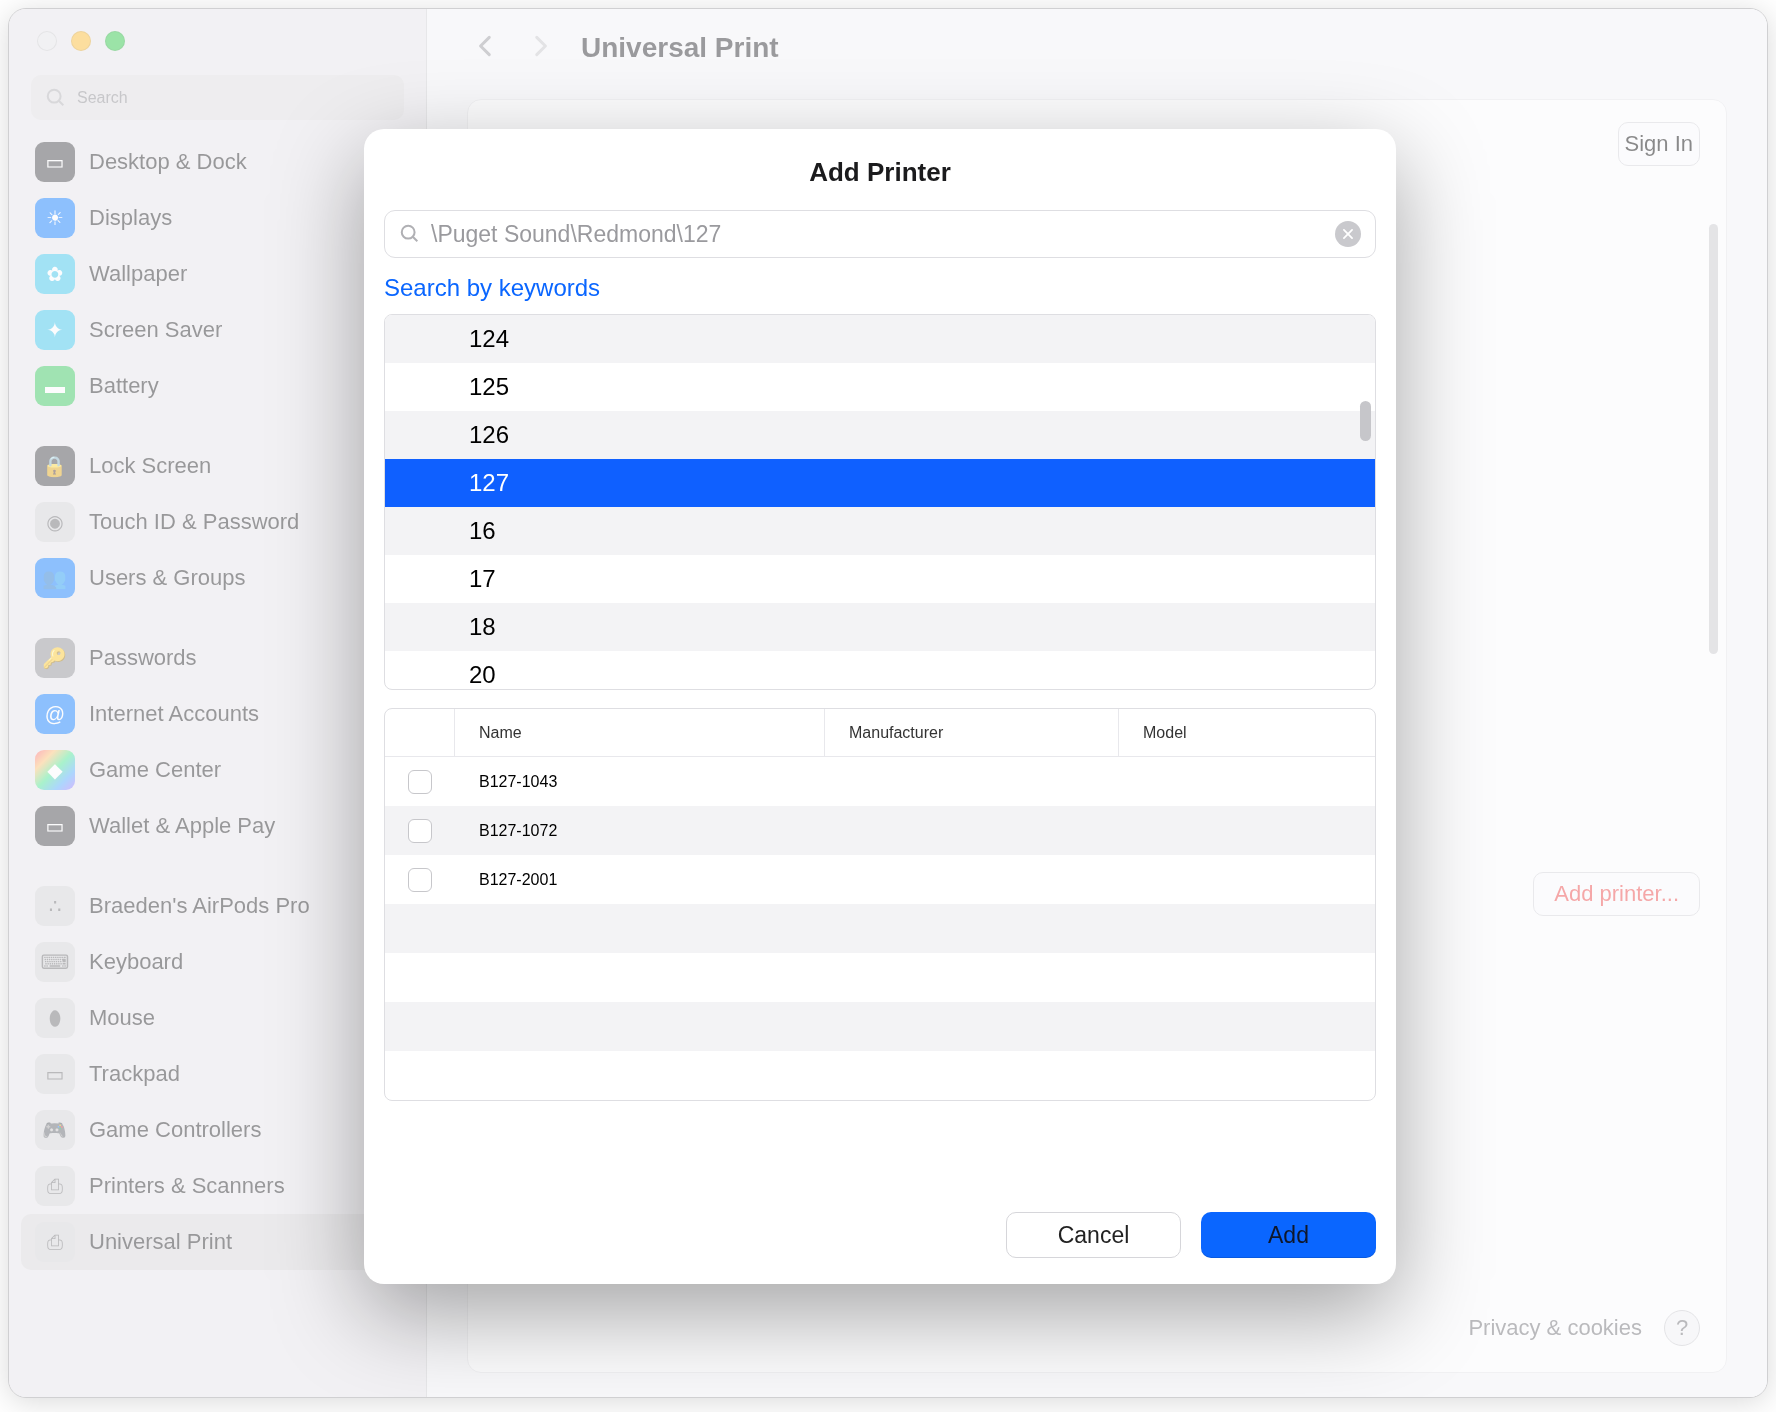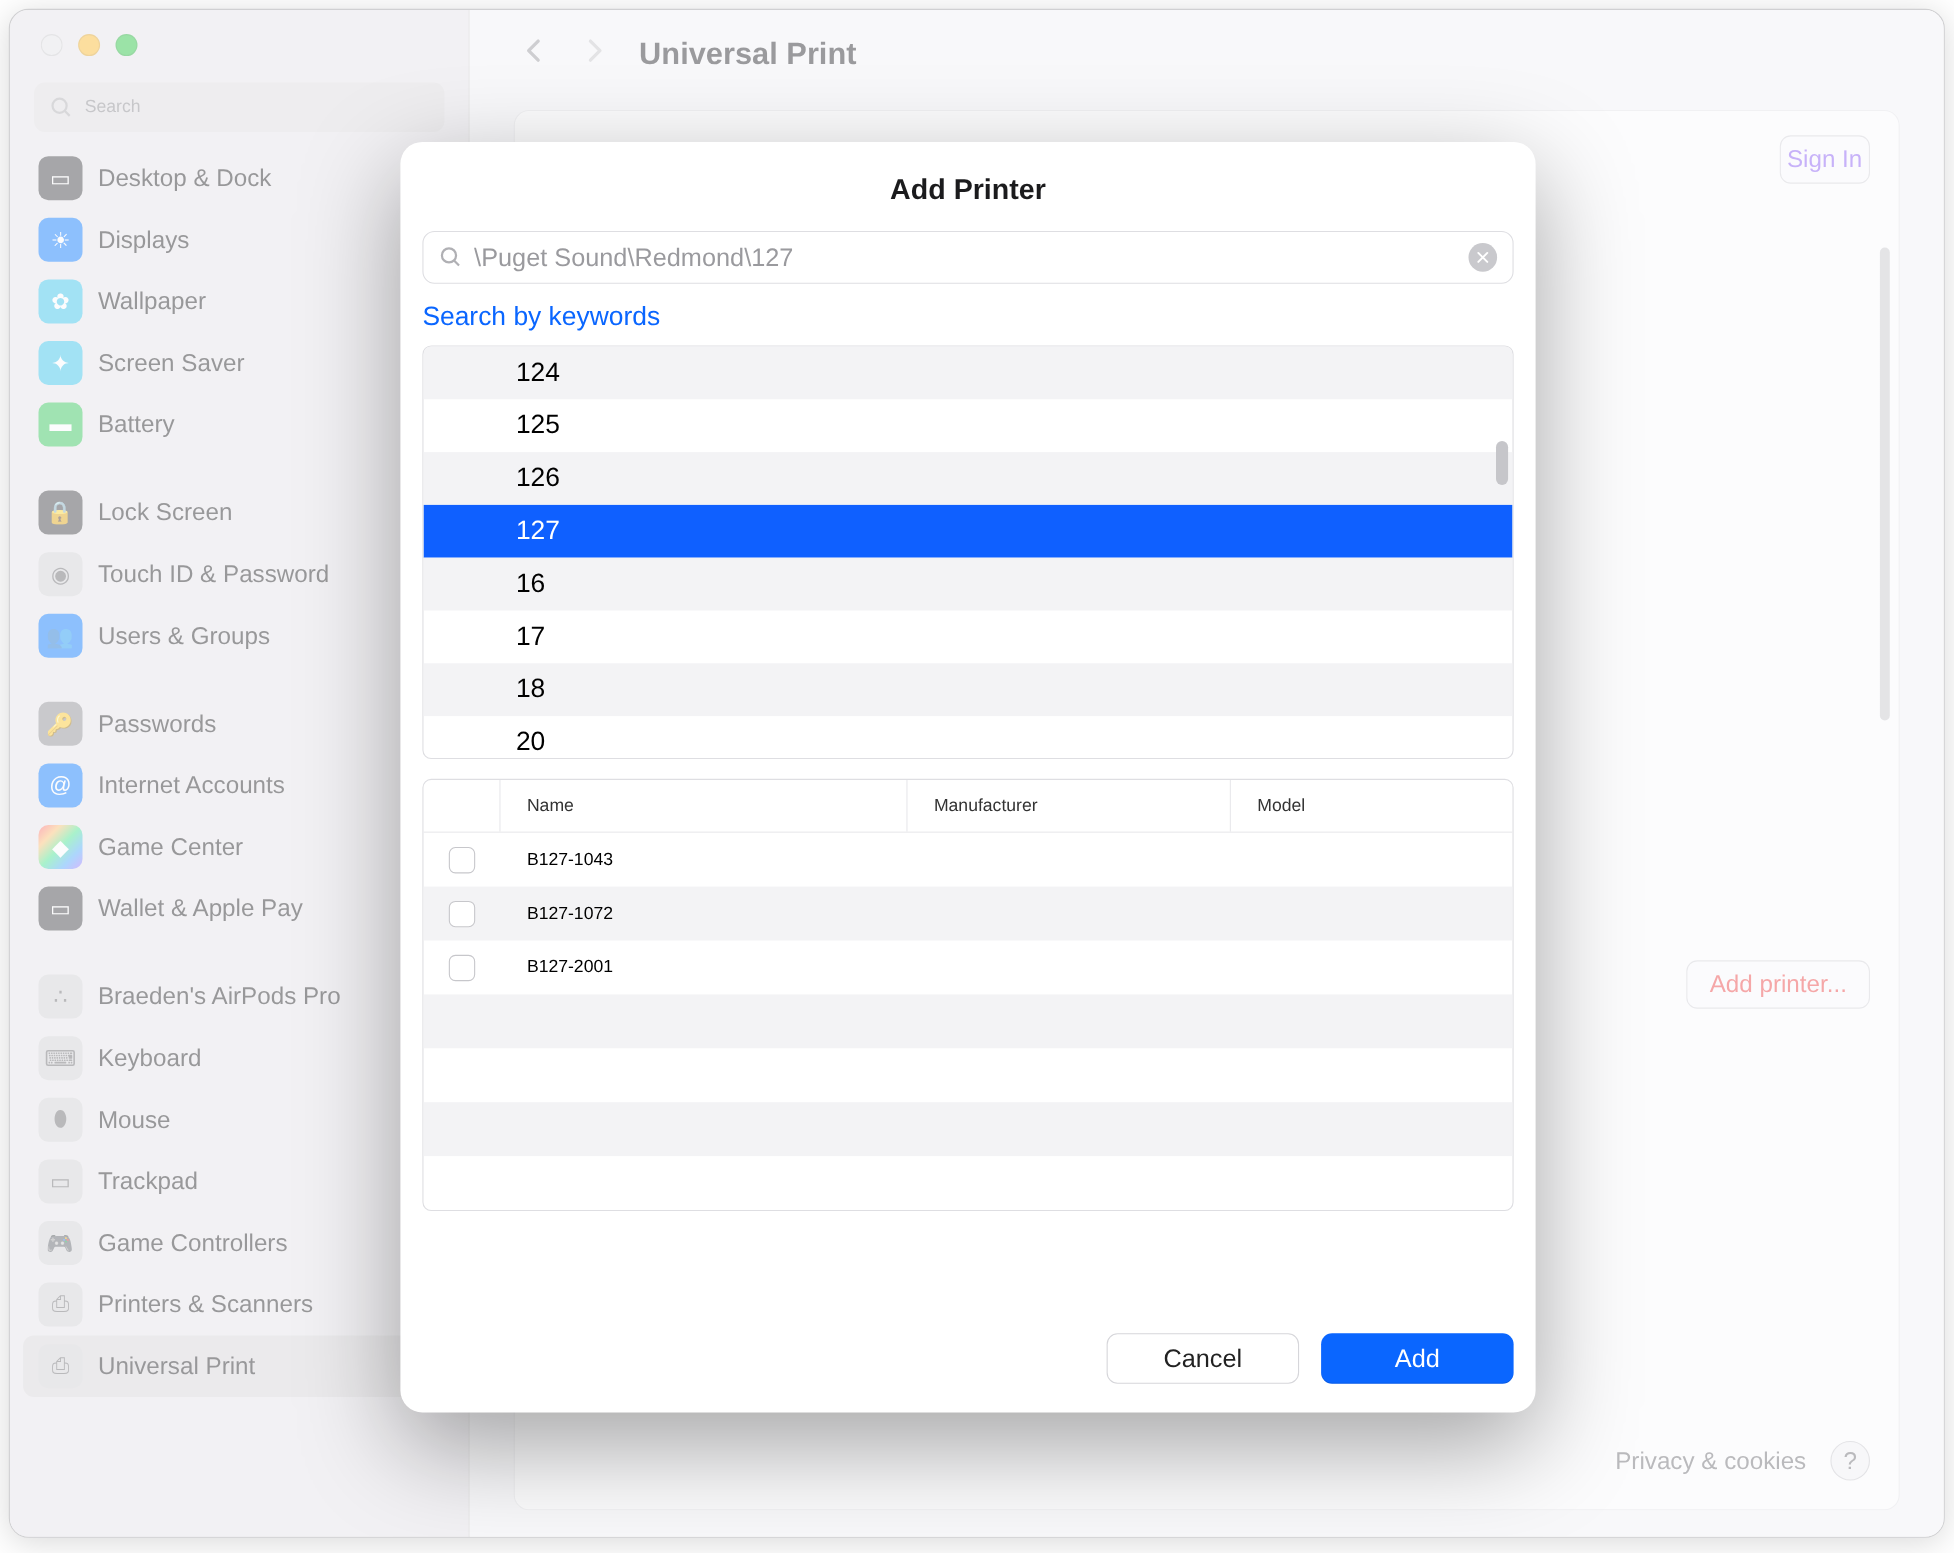--- a/index.html
+++ b/index.html
@@ -69,21 +69,21 @@
     flex:1;
     background:#fff;
     border:1px solid #e6e6e9;
     border-radius:14px;
     position:relative;
     overflow:hidden;
   }
   .signin{
     position:absolute;right:26px;top:22px;
     border:1px solid #d6d6da;border-radius:10px;
-    padding:8px 6px;font-size:22px;color:#8b5cf6;background:#fdfdfe;
+    padding:8px 6px;font-size:22px;color:#000000;background:#fdfdfe;
   }
   .addprinter-back{
     position:absolute;right:26px;top:772px;
     border:1px solid #d6d6da;border-radius:10px;
     padding:8px 20px;font-size:22px;color:#ef4444;background:#fdfdfe;
   }
   .footer-row{
     position:absolute;bottom:26px;right:26px;
     display:flex;align-items:center;gap:22px;
     font-size:22px;color:#6d6d71;
@@ -180,21 +180,21 @@
   .dlg-buttons{
     margin-top:auto;display:flex;justify-content:flex-end;gap:20px;
     padding:24px 20px 26px 20px;
   }
   .btn{
     min-width:175px;height:46px;border-radius:10px;
     font-size:23px;display:flex;align-items:center;justify-content:center;
     cursor:default;
   }
   .btn-cancel{background:#fff;border:1px solid #d6d6da;color:#222;}
-  .btn-add{background:#0a66ff;color:#ffffff;border:none;box-shadow:inset 0 -1px 0 rgba(0,0,0,.12);}
+  .btn-add{background:#0a66ff;color:#0f172a;border:none;box-shadow:inset 0 -1px 0 rgba(0,0,0,.12);}
 </style>
 </head>
 <body>
 
 <div class="window">
 
   <div class="sidebar">
     <div class="traffic">
       <div class="dot tclose"></div>
       <div class="dot tmin"></div>

